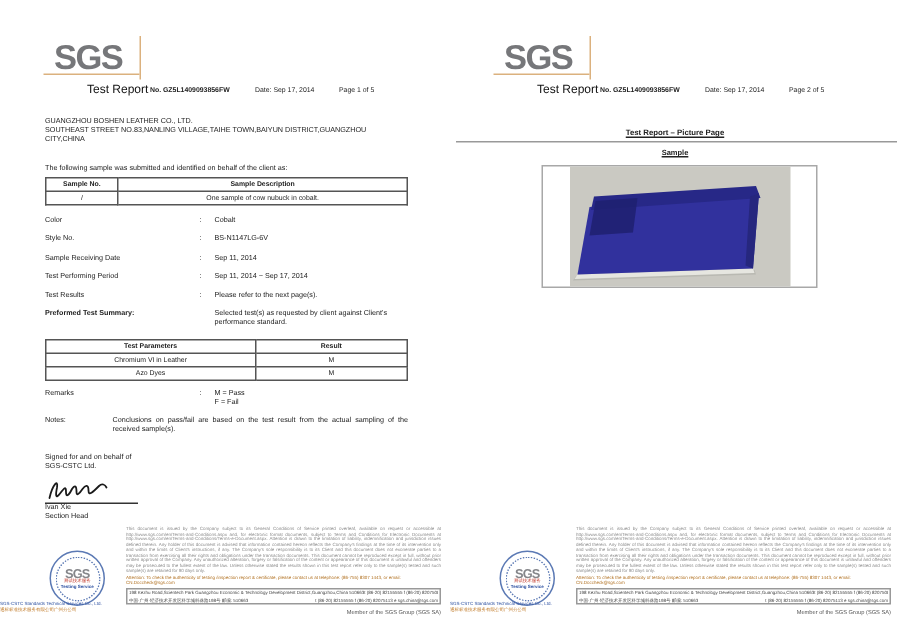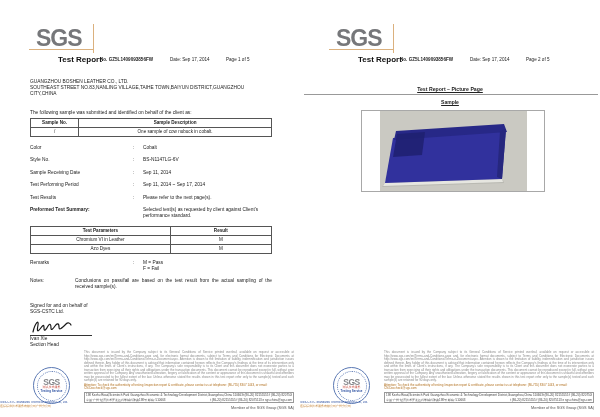--- a/index.html
+++ b/index.html
@@ -9,21 +9,21 @@
   #page1 { left:0; }
   #page2 { left:300px; }
 
   
   .logo { position:absolute; left:36px; top:27px; width:54px; height:24px; }
   .logo-text { font-weight:bold; font-size:23px; line-height:22px; color:#76777a; letter-spacing:-1px; }
   .logo-hline { position:absolute; left:-7px; bottom:1px; width:64px; height:1.5px; background:#dbb17e; }
   .logo-vline { position:absolute; right:-4px; top:-3px; width:1.5px; height:29px; background:#dbb17e; }
 
   
-  .h-title { position:absolute; left:58px; top:55px; font-size:8px; font-weight:bold; color:#111; }
+  .h-title { position:absolute; left:58px; top:55px; font-size:8px; font-weight:normal; color:#111; }
   .h-no    { position:absolute; left:100px; top:57px; font-size:4.6px; font-weight:bold; color:#222; }
   .h-date  { position:absolute; left:170px; top:57px; font-size:4.6px; color:#222; }
   .h-page  { position:absolute; left:226px; top:57px; font-size:4.6px; color:#222; }
 
   
   .body1 { position:absolute; left:30px; top:79px; width:242px; }
   .client-name, .client-address { font-size:4.8px; line-height:1.3; color:#222; }
   .intro { margin-top:12px; font-size:4.8px; color:#222; }
   table.tbl { width:100%; border-collapse:collapse; margin-top:3px; }
   table.tbl th, table.tbl td { border:0.5px solid #555; font-size:4.6px; padding:1.5px 2px; text-align:center; }

